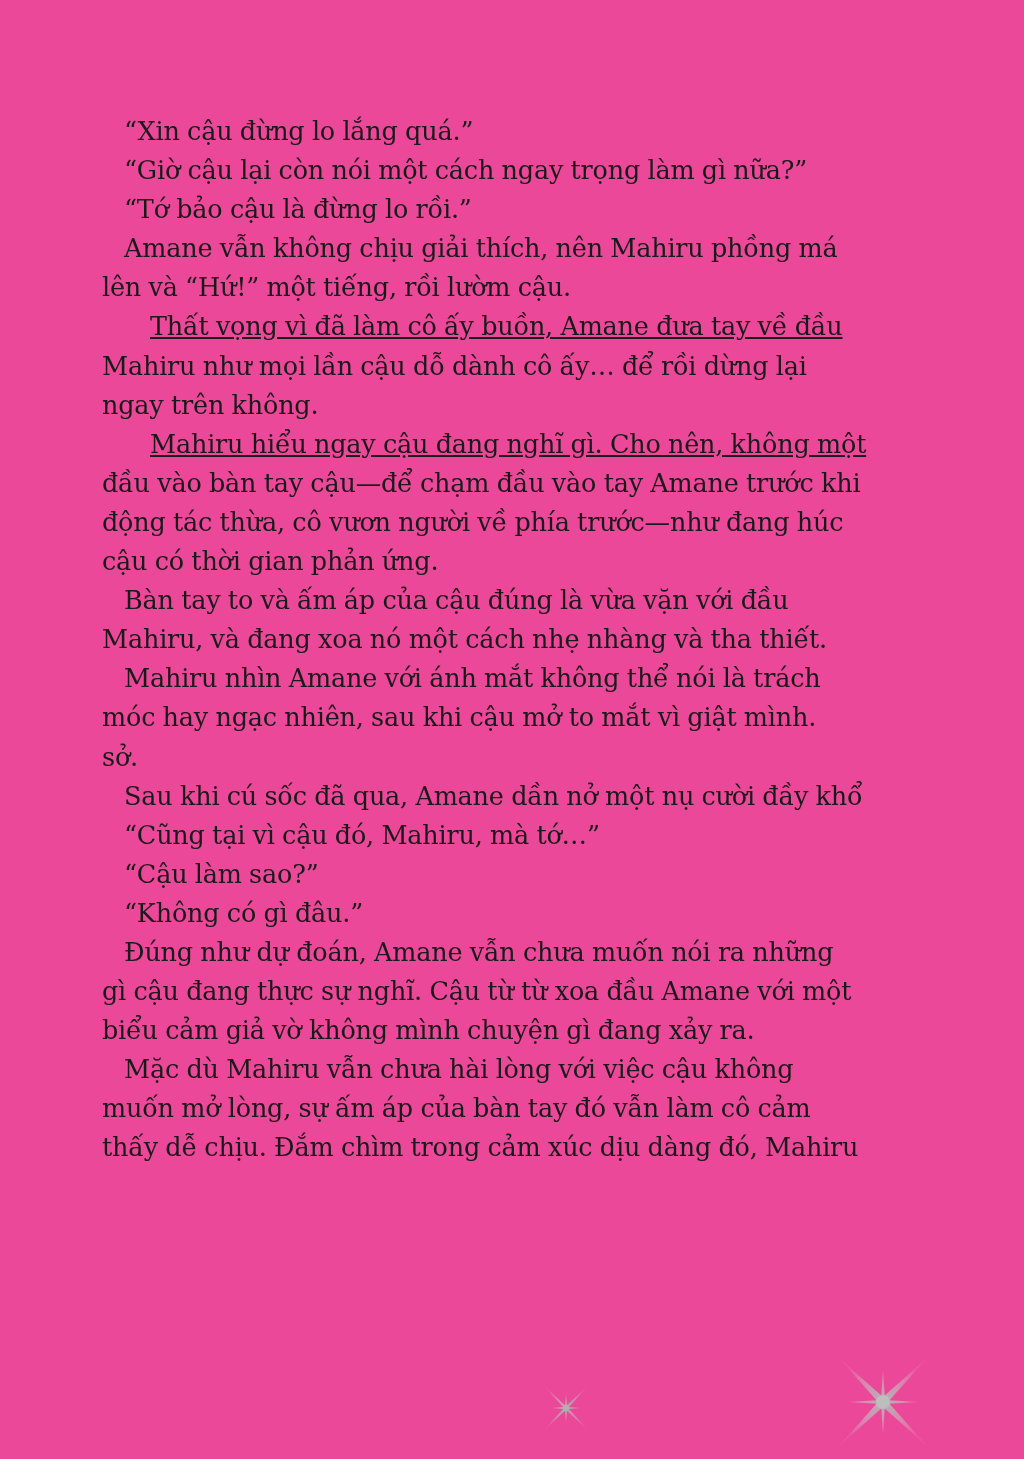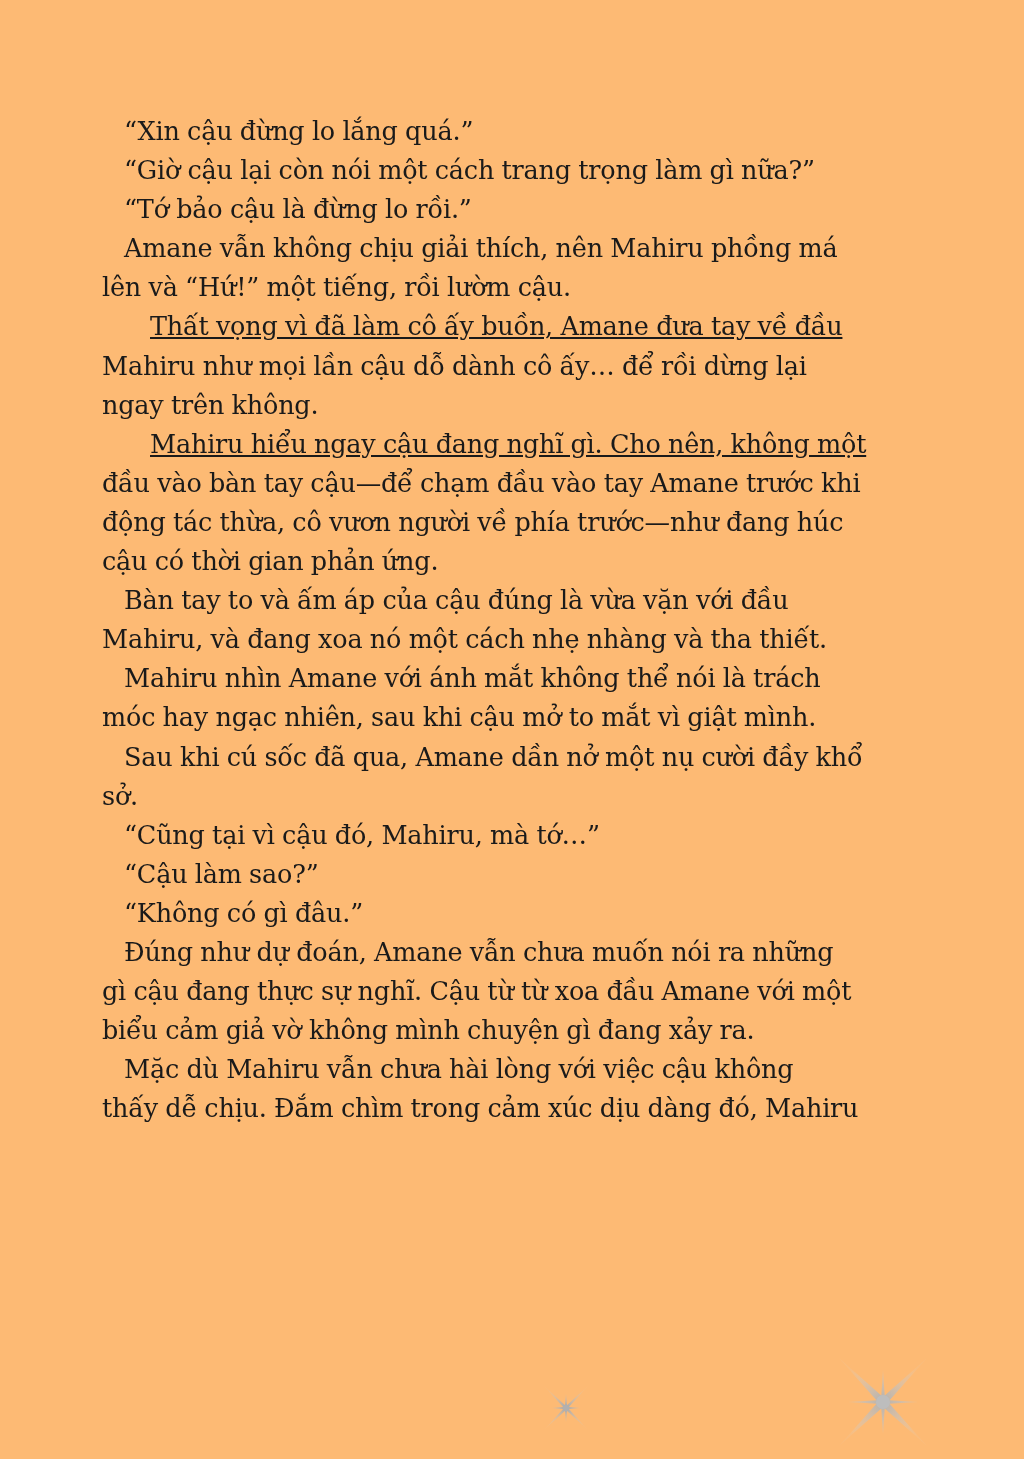--- a/index.html
+++ b/index.html
@@ -12,21 +12,21 @@
     height: 1459px;
     position: relative;
     overflow: hidden;
   }
   .page {
     position: absolute;
     left: 0;
     top: 0;
     width: 1024px;
     height: 1459px;
-    background: #fdba74;
+    background: #ec4899;
   }
   .text-block {
     position: absolute;
     left: 102px;
     top: 112px;
     width: 830px;
     font-family: "DejaVu Serif", "Liberation Serif", serif;
     font-size: 25.5px;
     line-height: 39.1px;
     color: #1a1a1a;
@@ -45,44 +45,45 @@
     position: absolute;
   }
   .sparkle svg { display: block; }
 </style>
 </head>
 <body>
 
 <div class="page">
   <div class="text-block" id="text-block">
     <span class="line indent-small">“Xin cậu đừng lo lắng quá.”</span>
-    <span class="line indent-small">“Giờ cậu lại còn nói một cách trang trọng làm gì nữa?”</span>
+    <span class="line indent-small">“Giờ cậu lại còn nói một cách ngay trọng làm gì nữa?”</span>
     <span class="line indent-small">“Tớ bảo cậu là đừng lo rồi.”</span>
     <span class="line indent-small">Amane vẫn không chịu giải thích, nên Mahiru phồng má</span>
     <span class="line">lên và “Hứ!” một tiếng, rồi lườm cậu.</span>
     <span class="line indent-large">Thất vọng vì đã làm cô ấy buồn, Amane đưa tay về đầu</span>
     <span class="line">Mahiru như mọi lần cậu dỗ dành cô ấy… để rồi dừng lại</span>
     <span class="line">ngay trên không.</span>
     <span class="line indent-large">Mahiru hiểu ngay cậu đang nghĩ gì. Cho nên, không một</span>
     <span class="line">đầu vào bàn tay cậu—để chạm đầu vào tay Amane trước khi</span>
     <span class="line">động tác thừa, cô vươn người về phía trước—như đang húc</span>
     <span class="line">cậu có thời gian phản ứng.</span>
     <span class="line indent-small">Bàn tay to và ấm áp của cậu đúng là vừa vặn với đầu</span>
     <span class="line">Mahiru, và đang xoa nó một cách nhẹ nhàng và tha thiết.</span>
     <span class="line indent-small">Mahiru nhìn Amane với ánh mắt không thể nói là trách</span>
     <span class="line">móc hay ngạc nhiên, sau khi cậu mở to mắt vì giật mình.</span>
+    <span class="line">sở.</span>
     <span class="line indent-small">Sau khi cú sốc đã qua, Amane dần nở một nụ cười đầy khổ</span>
-    <span class="line">sở.</span>
     <span class="line indent-small">“Cũng tại vì cậu đó, Mahiru, mà tớ…”</span>
     <span class="line indent-small">“Cậu làm sao?”</span>
     <span class="line indent-small">“Không có gì đâu.”</span>
     <span class="line indent-small">Đúng như dự đoán, Amane vẫn chưa muốn nói ra những</span>
     <span class="line">gì cậu đang thực sự nghĩ. Cậu từ từ xoa đầu Amane với một</span>
     <span class="line">biểu cảm giả vờ không mình chuyện gì đang xảy ra.</span>
     <span class="line indent-small">Mặc dù Mahiru vẫn chưa hài lòng với việc cậu không</span>
+    <span class="line">muốn mở lòng, sự ấm áp của bàn tay đó vẫn làm cô cảm</span>
     <span class="line">thấy dễ chịu. Đắm chìm trong cảm xúc dịu dàng đó, Mahiru</span>
   </div>
 
   <div class="sparkle" style="left:541px; top:1383px;">
     <svg width="50" height="50" viewBox="-25 -25 50 50">
       <defs>
         <radialGradient id="sg1" cx="0" cy="0" r="25" gradientUnits="userSpaceOnUse">
           <stop offset="0" stop-color="#a8a8a8" stop-opacity="1"></stop>
           <stop offset="1" stop-color="#cfcfcf" stop-opacity="0.1"></stop>
         </radialGradient>

